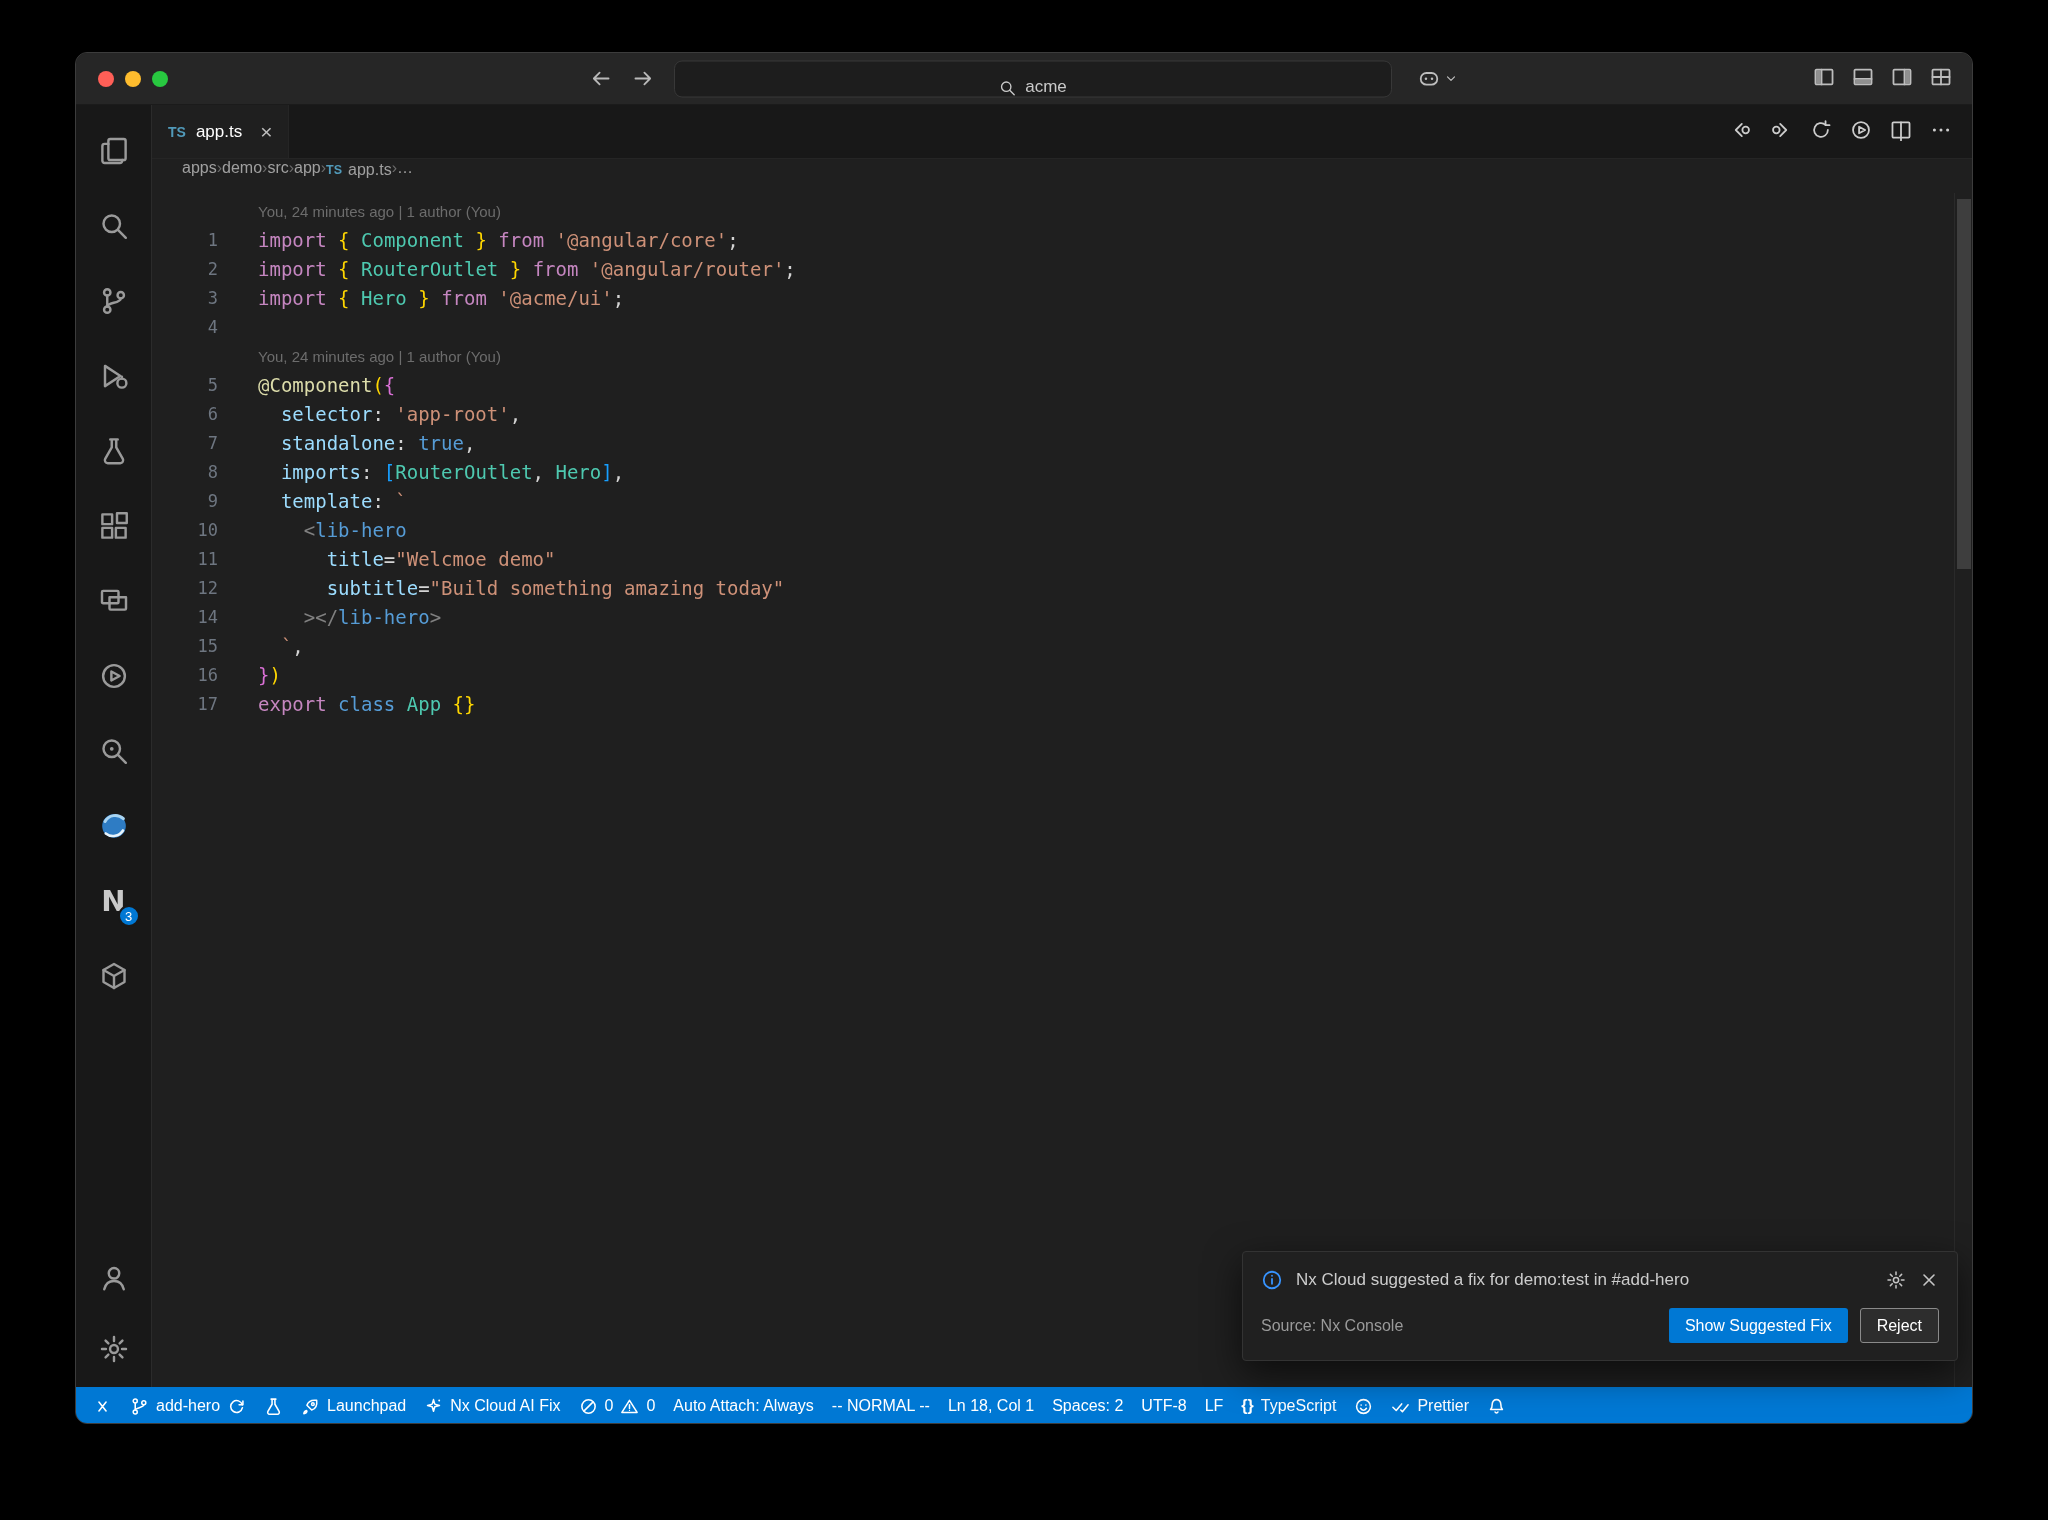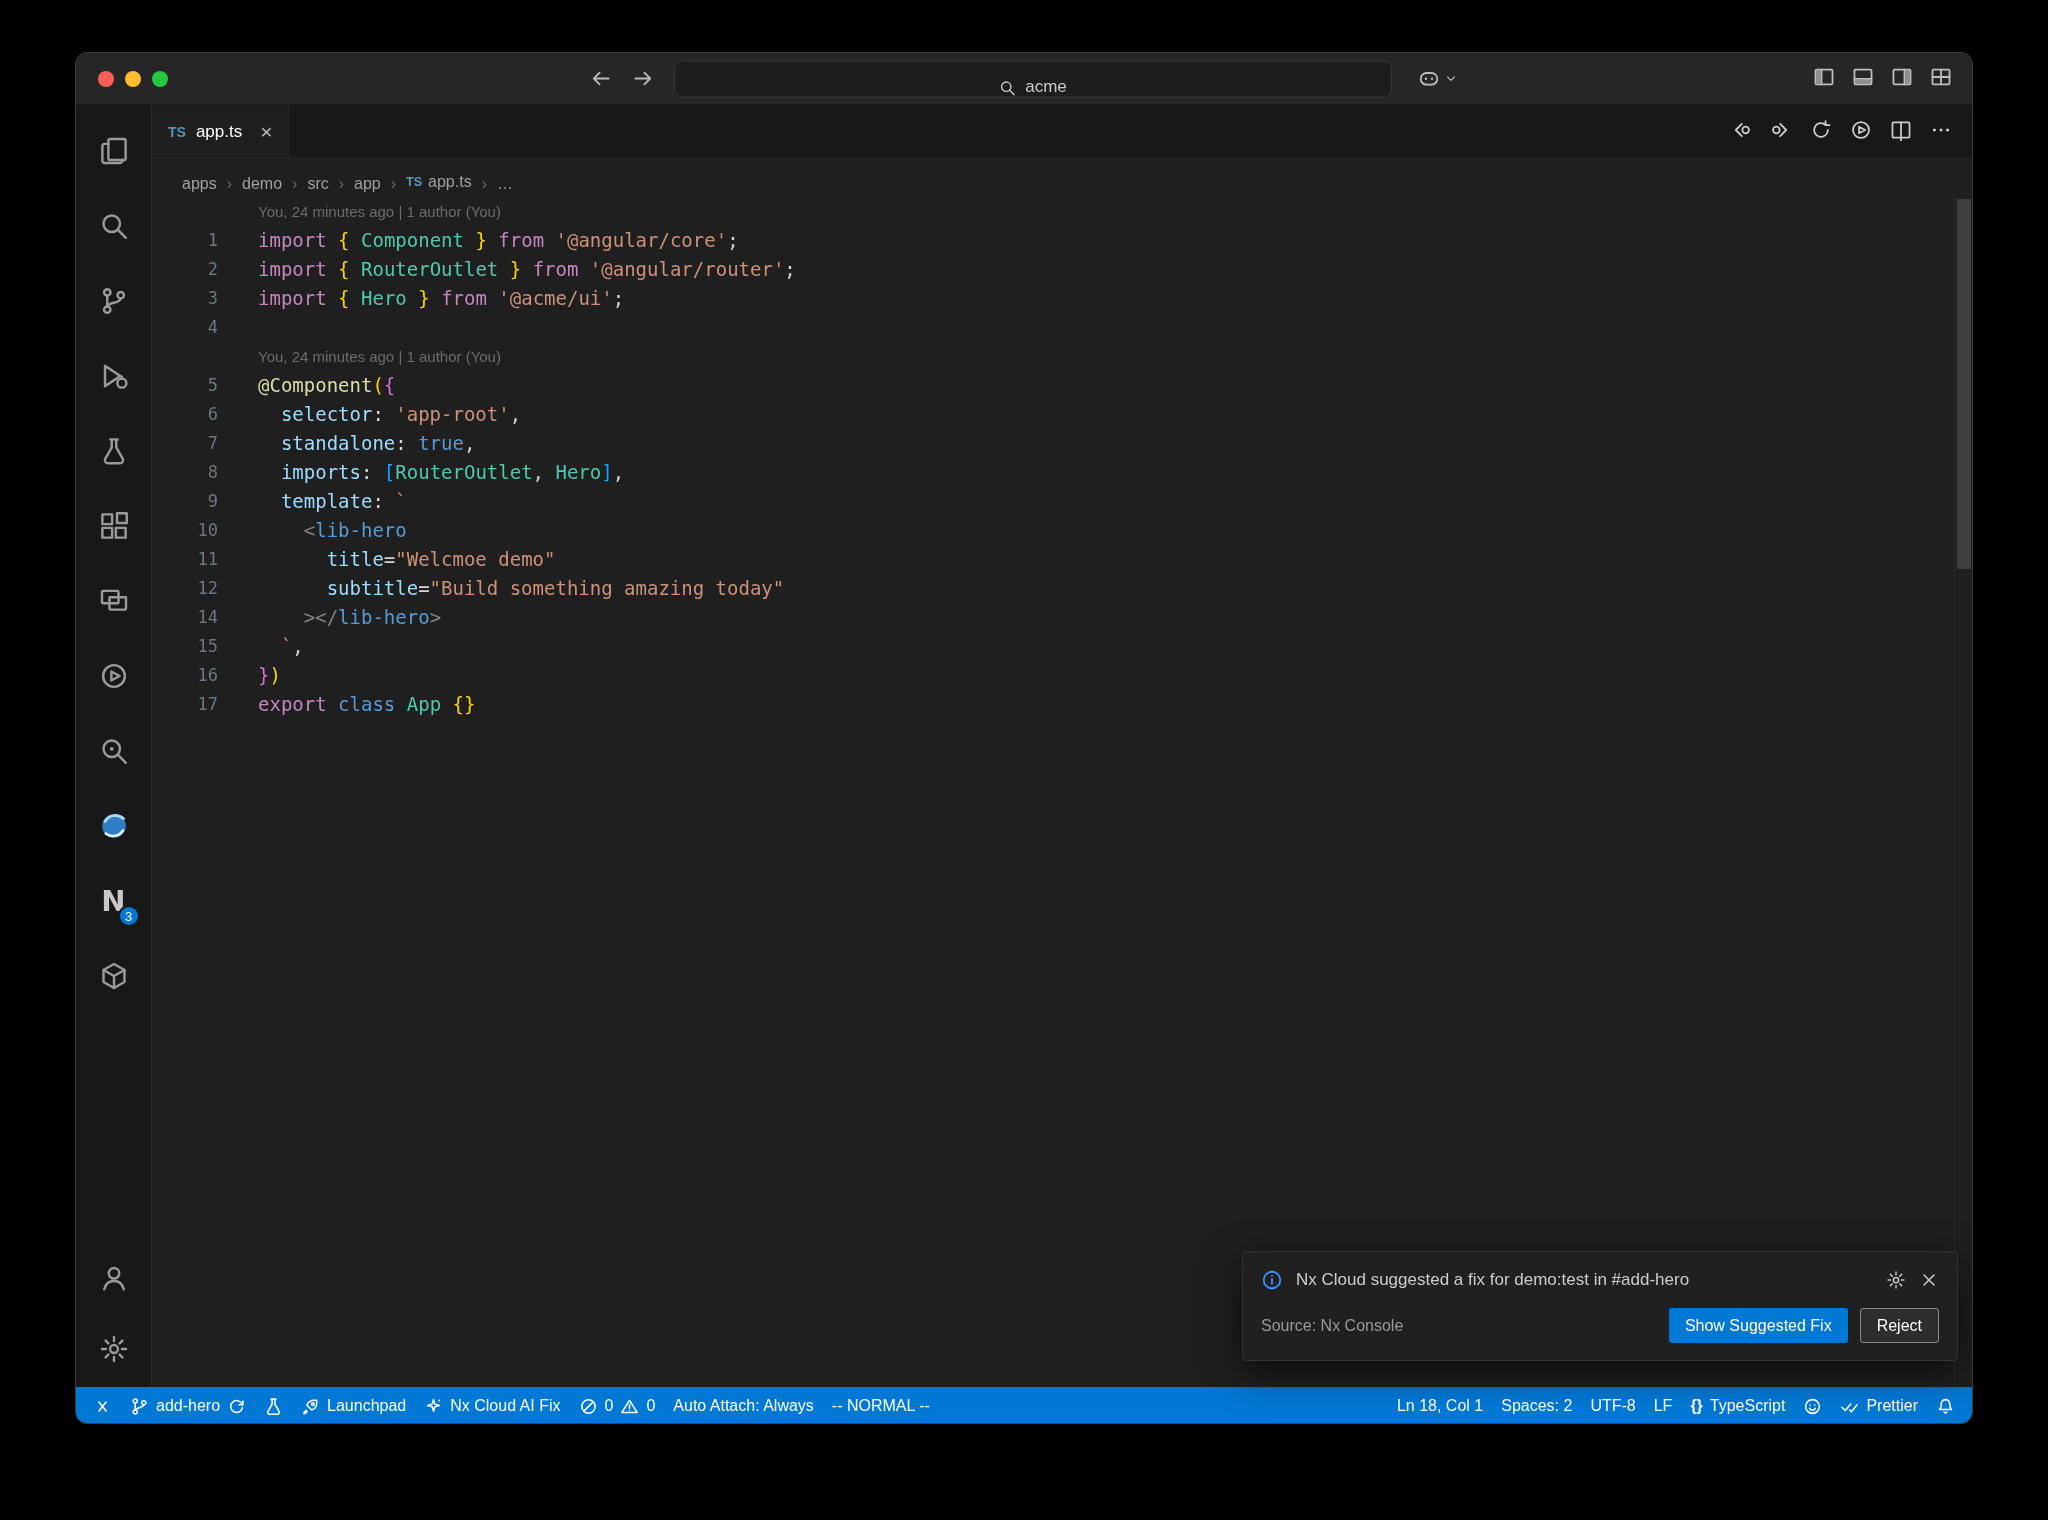--- a/index.html
+++ b/index.html
@@ -30,40 +30,40 @@
   .badge{position:absolute;right:-4px;bottom:-4px;min-width:22px;height:22px;border-radius:11px;
     color:#fff;font-size:13px;display:flex;align-items:center;justify-content:center;border:2px solid #181818}
   .nx-letter{font-weight:bold;font-size:29px;color:#c9c9c9;font-family:"DejaVu Sans",sans-serif}
   .ts-txt{color:#519aba;font-weight:bold;font-size:14px;font-family:"Liberation Sans",sans-serif}
   
   .editor-col{flex:1;display:flex;flex-direction:column;background:#1f1f1f;position:relative}
   .tabbar{height:54px;background:#181818;display:flex;align-items:stretch;border-bottom:1px solid #252525}
   .tab{display:flex;align-items:center;gap:10px;padding:0 16px;background:#1f1f1f;border-right:1px solid #252525;color:#fff;font-size:17px;cursor:pointer}
   .tab .close{color:#bdbdbd;font-size:21px;margin-left:8px;line-height:1}
   .tab-actions{margin-left:auto;display:flex;align-items:center;gap:18px;padding-right:20px;color:#cccccc}
-  .breadcrumbs{height:34px;display:flex;align-items:flex-end;gap:10px;padding-left:30px;color:#a0a0a0;font-size:16px;background:#1f1f1f}
+  .breadcrumbs{height:34px;display:flex;align-items:flex-start;padding-left:30px;color:#a0a0a0;font-size:16px;background:#1f1f1f}
   .bc-item{display:inline-flex;align-items:center;gap:6px;cursor:pointer}
   .bc-sep{color:#6a6a6a}
   .breadcrumbs .ts-txt{font-size:12.5px}
   
   .code-area{flex:1;position:relative;font-family:"DejaVu Sans Mono",monospace;font-size:19px;padding-top:4px;overflow:hidden}
   .crow{display:flex;height:29px;line-height:29px;white-space:pre}
   .gut{flex:0 0 66px;width:66px;text-align:right;color:#6e7681;font-size:17px}
   .gut.cur{color:#c6c6c6}
   .ctext{padding-left:40px}
   .lens{color:#6c6c6c;font-size:15px;font-family:"Liberation Sans",sans-serif}
   .crow.current{background:#252526;box-shadow:inset 0 1px 0 #343434,inset 0 -1px 0 #343434}
   .cursor{display:inline-block;width:11px;height:22px;background:#bcc3d0;transform:translateY(4px)}
   .tok-kw{color:#C586C0}.tok-kwb{color:#569CD6}.tok-type{color:#4EC9B0}.tok-str{color:#CE9178}
   .tok-prop{color:#9CDCFE}.tok-attr{color:#9CDCFE}.tok-bool{color:#569CD6}.tok-tag{color:#569CD6}
   .tok-ab{color:#808080}.tok-pn{color:#D4D4D4}.tok-b1{color:#FFD700}.tok-b2{color:#DA70D6}.tok-b3{color:#179FFF}.tok-dec{color:#DCDCAA}
   .scrollbar{position:absolute;top:0;right:0;width:18px;height:100%;border-left:1px solid rgba(255,255,255,0.05)}
   .thumb{position:absolute;top:6px;left:2px;width:14px;height:370px;background:rgba(121,121,121,0.35)}
   
-  .statusbar{height:38px;display:flex;align-items:center;justify-content:space-between;color:#fff;font-size:16px;padding:0 8px}
+  .statusbar{height:38px;display:flex;align-items:center;color:#fff;font-size:16px;padding:0 8px}
   .sb-group{display:flex;align-items:center;height:100%}
   .sb-item{display:flex;align-items:center;gap:7px;padding:0 9px;height:100%;cursor:pointer;white-space:nowrap}
   .sb-item .ic{width:19px;height:19px}
   .sb-item .txt-ic{font-size:16px;font-weight:bold;width:auto}
   
   .toast{position:absolute;right:14px;bottom:62px;width:716px;background:#202020;border:1px solid #333;
     border-radius:4px;box-shadow:0 12px 36px rgba(0,0,0,.6);padding:17px 18px;z-index:10}
   .toast-head{display:flex;align-items:center;gap:13px;color:#c5c5c5}
   .toast-title{flex:1;color:#cccccc;font-size:17px}
   .info-ic{color:#3794ff}

